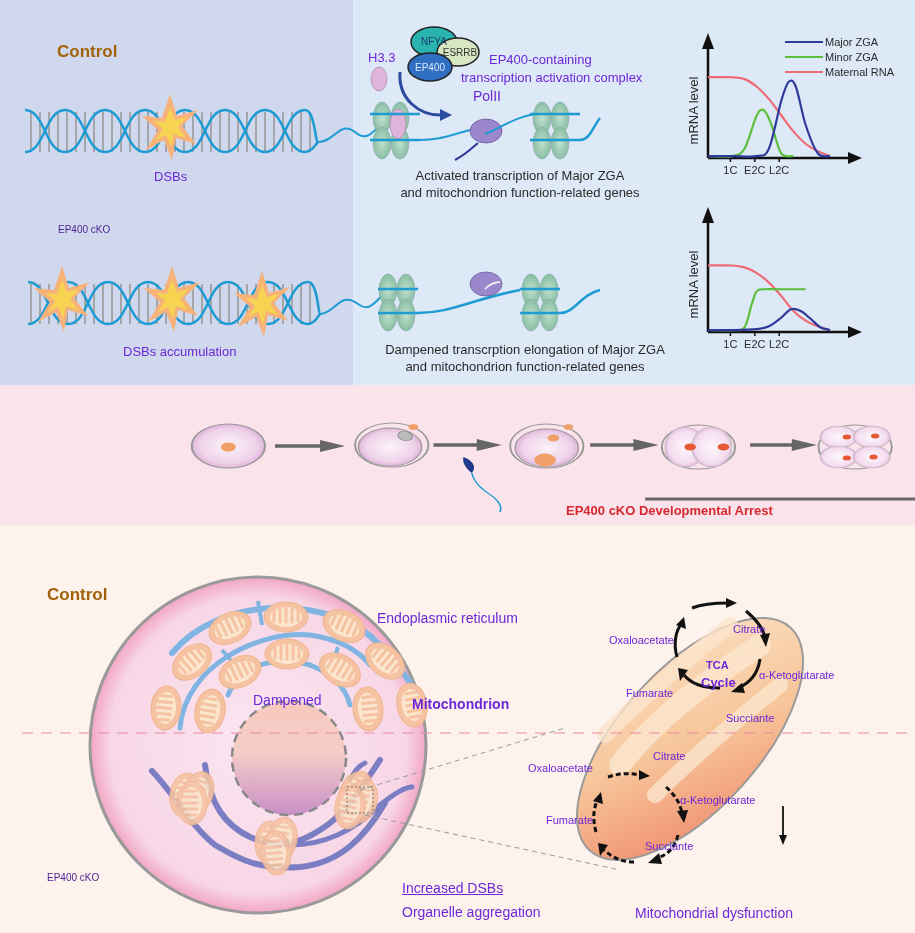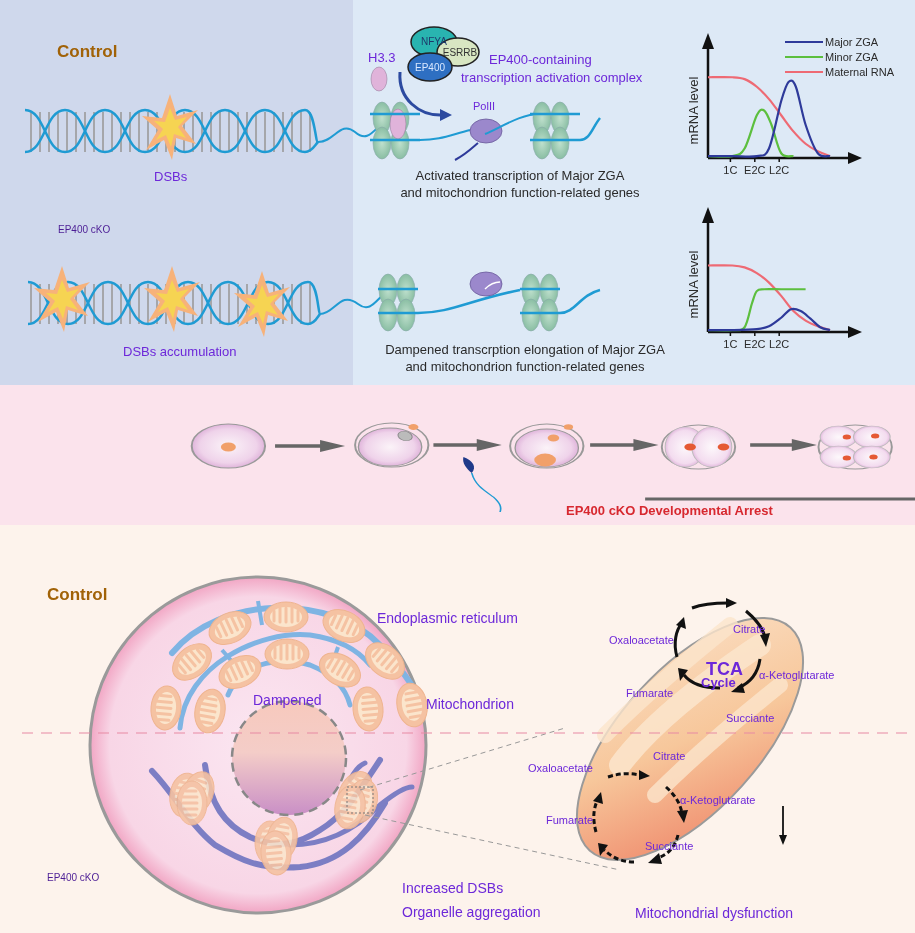--- a/index.html
+++ b/index.html
@@ -70,21 +70,21 @@
   <text data-name="nfya-label" x="434" y="45" font-size="10" text-anchor="middle" fill="#1d3a6a">NFYA</text>
   <text data-name="esrrb-label" x="460" y="56" font-size="10" text-anchor="middle" fill="#333">ESRRB</text>
   <text data-name="ep400-label" x="430" y="71" font-size="10" text-anchor="middle" fill="#d9e8ff">EP400</text>
 </svg>
 
 <div class="lbl title-blue" data-name="control-title" style="left:57px;top:42px;">Control</div>
 <div class="lbl" data-name="dsbs-label" style="left:154px;top:169px;font-size:13px;">DSBs</div>
 <div class="lbl" data-name="h33-label" style="left:368px;top:50px;font-size:13px;">H3.3</div>
 <div class="lbl" data-name="complex-label-line1" style="left:489px;top:52px;font-size:13px;">EP400-containing</div>
 <div class="lbl" data-name="complex-label-line2" style="left:461px;top:70px;font-size:13px;">transcription activation complex</div>
-<div class="lbl" data-name="polii-label" style="left:473px;top:100px;font-size:11px;">PolII</div>
+<div class="lbl" data-name="polii-label" style="left:473px;top:88px;font-size:14px;">PolII</div>
 <div class="lbl caption" data-name="control-caption-line1" style="left:380px;top:167px;width:280px;">Activated transcription of Major ZGA</div>
 <div class="lbl caption" data-name="control-caption-line2" style="left:380px;top:184px;width:280px;">and mitochondrion function-related genes</div>
 
 <svg class="abs" data-name="cko-dna-diagram" style="left:0;top:200px" width="700" height="185" viewBox="0 0 700 185">
   <defs>
     <pattern id="rungs2" width="9" height="60" patternUnits="userSpaceOnUse">
       <line x1="4" y1="0" x2="4" y2="60" stroke="#9a9a9a" stroke-width="2"></line>
     </pattern>
     <radialGradient id="nucGrad2" cx="50%" cy="50%" r="60%">
       <stop offset="0" stop-color="#bfe0cd"></stop>
@@ -367,27 +367,27 @@
 
   <g data-name="decrease-arrow-icon">
     <line x1="783" y1="281" x2="783" y2="314" stroke="#111" stroke-width="1.8"></line>
     <polygon points="779,310 787,310 783,320" fill="#111"></polygon>
   </g>
 </svg>
 
 <div class="lbl title-blue" data-name="cell-control-title" style="left:47px;top:585px;">Control</div>
 <div class="lbl title-red" data-name="cell-cko-title" style="left:47px;top:872px;">EP400 cKO</div>
 <div class="lbl" data-name="er-label" style="left:377px;top:610px;font-size:14px;">Endoplasmic reticulum</div>
-<div class="lbl" data-name="mitochondrion-label" style="left:426px;top:696px;font-size:14px;">Mitochondrion</div>
+<div class="lbl" data-name="mitochondrion-label" style="left:412px;top:696px;font-size:14px;font-weight:bold;">Mitochondrion</div>
 <div class="lbl" data-name="nucleus-label" style="left:253px;top:692px;font-size:14px;">Dampened</div>
-<div class="lbl" data-name="increased-dsbs-label" style="left:402px;top:880px;font-size:14px;">Increased DSBs</div>
+<div class="lbl" data-name="increased-dsbs-label" style="left:402px;top:880px;font-size:14px;text-decoration:underline;">Increased DSBs</div>
 <div class="lbl" data-name="organelle-aggregation-label" style="left:402px;top:904px;font-size:14px;">Organelle aggregation</div>
 <div class="lbl" data-name="mitochondrial-dysfunction-label" style="left:635px;top:905px;font-size:14px;">Mitochondrial dysfunction</div>
 
-<div class="lbl" data-name="tca-title-line1" style="left:706px;top:659px;font-size:18px;font-weight:bold;">TCA</div>
+<div class="lbl" data-name="tca-title-line1" style="left:706px;top:659px;font-size:11px;font-weight:bold;">TCA</div>
 <div class="lbl" data-name="tca-title-line2" style="left:701px;top:675px;font-size:13px;font-weight:bold;">Cycle</div>
 <div class="lbl" data-name="tca-control-oxaloacetate" style="left:609px;top:634px;font-size:11px;">Oxaloacetate</div>
 <div class="lbl" data-name="tca-control-citrate" style="left:733px;top:623px;font-size:11px;">Citrate</div>
 <div class="lbl" data-name="tca-control-ketoglutarate" style="left:759px;top:669px;font-size:11px;">α-Ketoglutarate</div>
 <div class="lbl" data-name="tca-control-succiante" style="left:726px;top:712px;font-size:11px;">Succiante</div>
 <div class="lbl" data-name="tca-control-fumarate" style="left:626px;top:687px;font-size:11px;">Fumarate</div>
 
 <div class="lbl" data-name="tca-cko-oxaloacetate" style="left:528px;top:762px;font-size:11px;">Oxaloacetate</div>
 <div class="lbl" data-name="tca-cko-citrate" style="left:653px;top:750px;font-size:11px;">Citrate</div>
 <div class="lbl" data-name="tca-cko-ketoglutarate" style="left:680px;top:794px;font-size:11px;">α-Ketoglutarate</div>

